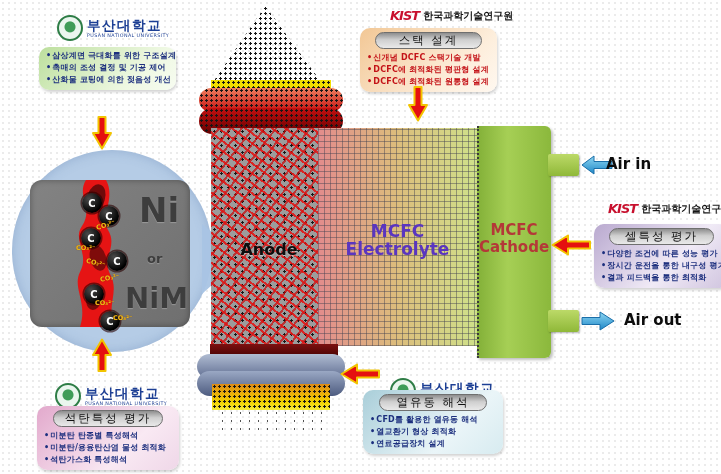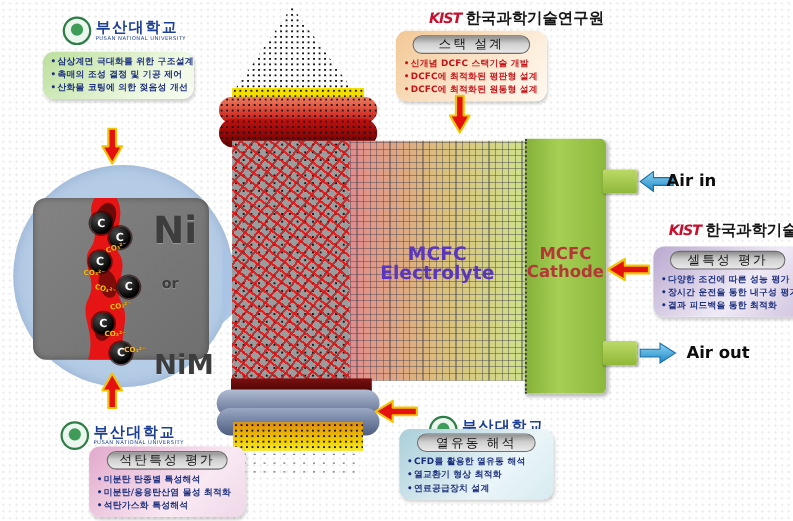--- a/index.html
+++ b/index.html
@@ -17,21 +17,21 @@
   .pnu-emblem{
     width:22px;height:22px;border-radius:50%;flex:0 0 auto;
     border:2px solid #2e7d46;
     background:radial-gradient(circle at 50% 45%, #3f9c58 0 5px, #eaf6ee 6px 100%);
     box-shadow:inset 0 0 0 2px #eaf6ee;
   }
   .pnu-col{display:flex;flex-direction:column;line-height:1.05;}
   .pnu-name{color:#1d3f94;font-weight:bold;font-size:13.5px;letter-spacing:1.5px;}
   .pnu-sub{color:#1d3f94;font-size:4.8px;letter-spacing:.4px;}
   .kist-mark{color:#c8102e;font-weight:bold;font-style:italic;font-size:13px;letter-spacing:-1px;}
-  .kist-name{color:#151515;font-weight:bold;font-size:14px;}
+  .kist-name{color:#151515;font-weight:bold;font-size:10px;}
 
   
   .ibox{
     position:absolute;border-radius:10px;padding:3px 5px 4px 5px;
     box-shadow:1px 2px 3px rgba(0,0,0,.18);
   }
   .pill{
     margin:1px auto 3px auto;width:82%;height:15px;border-radius:9px;
     border:1px solid #6f6f6f;
     background:linear-gradient(180deg,#8e8e8e,#cfcfcf 45%,#e9e9e9);
@@ -39,21 +39,21 @@
     font-weight:normal;font-size:11.5px;color:#101010;letter-spacing:2px;
   }
   .ibox ul{list-style:none;margin:0;padding:0 0 0 2px;}
   .ibox li{display:flex;align-items:baseline;font-size:8px;line-height:12px;font-weight:bold;letter-spacing:.2px;white-space:nowrap;}
   .blt{font-size:8px;margin-right:1px;}
   .navy li{color:#1c2f7e;}
   .red-items li{color:#c41318;}
   .bg-green{background:linear-gradient(135deg,#bcdf9d,#eef8e2 70%,#f7fcf1);}
   .bg-peach{background:linear-gradient(135deg,#f2c795,#fdeedc 70%,#fff8f0);}
   .bg-lav{background:linear-gradient(135deg,#b9a9cf,#f0eaf6 60%,#cfc3de);}
-  .bg-pink{background:linear-gradient(135deg,#e2a9cc,#f9e9f3 65%,#efd7e8);margin-left:44px;}
+  .bg-pink{background:linear-gradient(135deg,#e2a9cc,#f9e9f3 65%,#efd7e8);}
   .bg-cyan{background:linear-gradient(135deg,#a9ced9,#eaf5f8 65%,#d7ebf0);}
 
   
   .bigcircle{left:12px;top:150px;width:200px;height:202px;border-radius:50%;
     background:#b5cce6;box-shadow:inset 0 0 12px rgba(90,120,170,.35);}
   .graybox{left:30px;top:180px;width:160px;height:147px;border-radius:12px;
     background:linear-gradient(135deg,#838383,#6f6f6f);box-shadow:inset 0 0 6px rgba(0,0,0,.35);}
   .nickel{color:#3d3d3d;font-weight:bold;text-shadow:0 1px 1px rgba(255,255,255,.25);}
   .cp{position:absolute;width:20px;height:20px;border-radius:50%;
     background:radial-gradient(circle at 35% 30%,#4a4a4a,#000 70%);
@@ -193,27 +193,28 @@
 
   <span class="co3" style="left:96px;top:221px;transform:rotate(-18deg);">CO₃²⁻</span>
   <span class="co3" style="left:76px;top:244px;">CO₃²⁻</span>
   <span class="co3" style="left:86px;top:259px;transform:rotate(14deg);">CO₃²⁻</span>
   <span class="co3" style="left:100px;top:274px;transform:rotate(-10deg);">CO₃²⁻</span>
   <span class="co3" style="left:95px;top:299px;">CO₃²⁻</span>
   <span class="co3" style="left:113px;top:314px;">CO₃²⁻</span>
 
   <span class="abs nickel" style="left:139px;top:190px;font-size:34px;">Ni</span>
   <span class="abs nickel" style="left:147px;top:251px;font-size:13px;">or</span>
-  <span class="abs nickel" style="left:140px;top:281px;font-size:25px;margin-top:36px;">NiM</span>
+  <span class="abs nickel" style="left:125px;top:281px;font-size:29px;">NiM</span>
 
   <div class="abs spray"></div>
   <div class="abs band-yellow dots"></div>
   <div class="tube dots" style="left:199px;top:88px;width:144px;height:24px;background-color:#d8502c;background-image:radial-gradient(#151515 1px,transparent 1.25px),linear-gradient(180deg,#f08060,#c41010);background-size:5px 5px,auto;"></div>
   <div class="tube dots" style="left:199px;top:108px;width:144px;height:26px;background-color:#8c0808;background-image:radial-gradient(#151515 1px,transparent 1.25px),linear-gradient(180deg,#c41010,#640000);background-size:5px 5px,auto;"></div>
   <div class="abs anode-body"></div>
+  <div class="abs anode-label">Anode</div>
   <div class="abs electrolyte"></div>
   <div class="abs elec-label">
     <span>MCFC</span><br><span>Electrolyte</span>
   </div>
   <div class="abs cathode"></div>
   <div class="abs cath-label">
     <span>MCFC</span><br><span>Cathode</span>
   </div>
   <div class="tab" style="left:548px;top:154px;"></div>
   <div class="tab" style="left:548px;top:310px;"></div>

